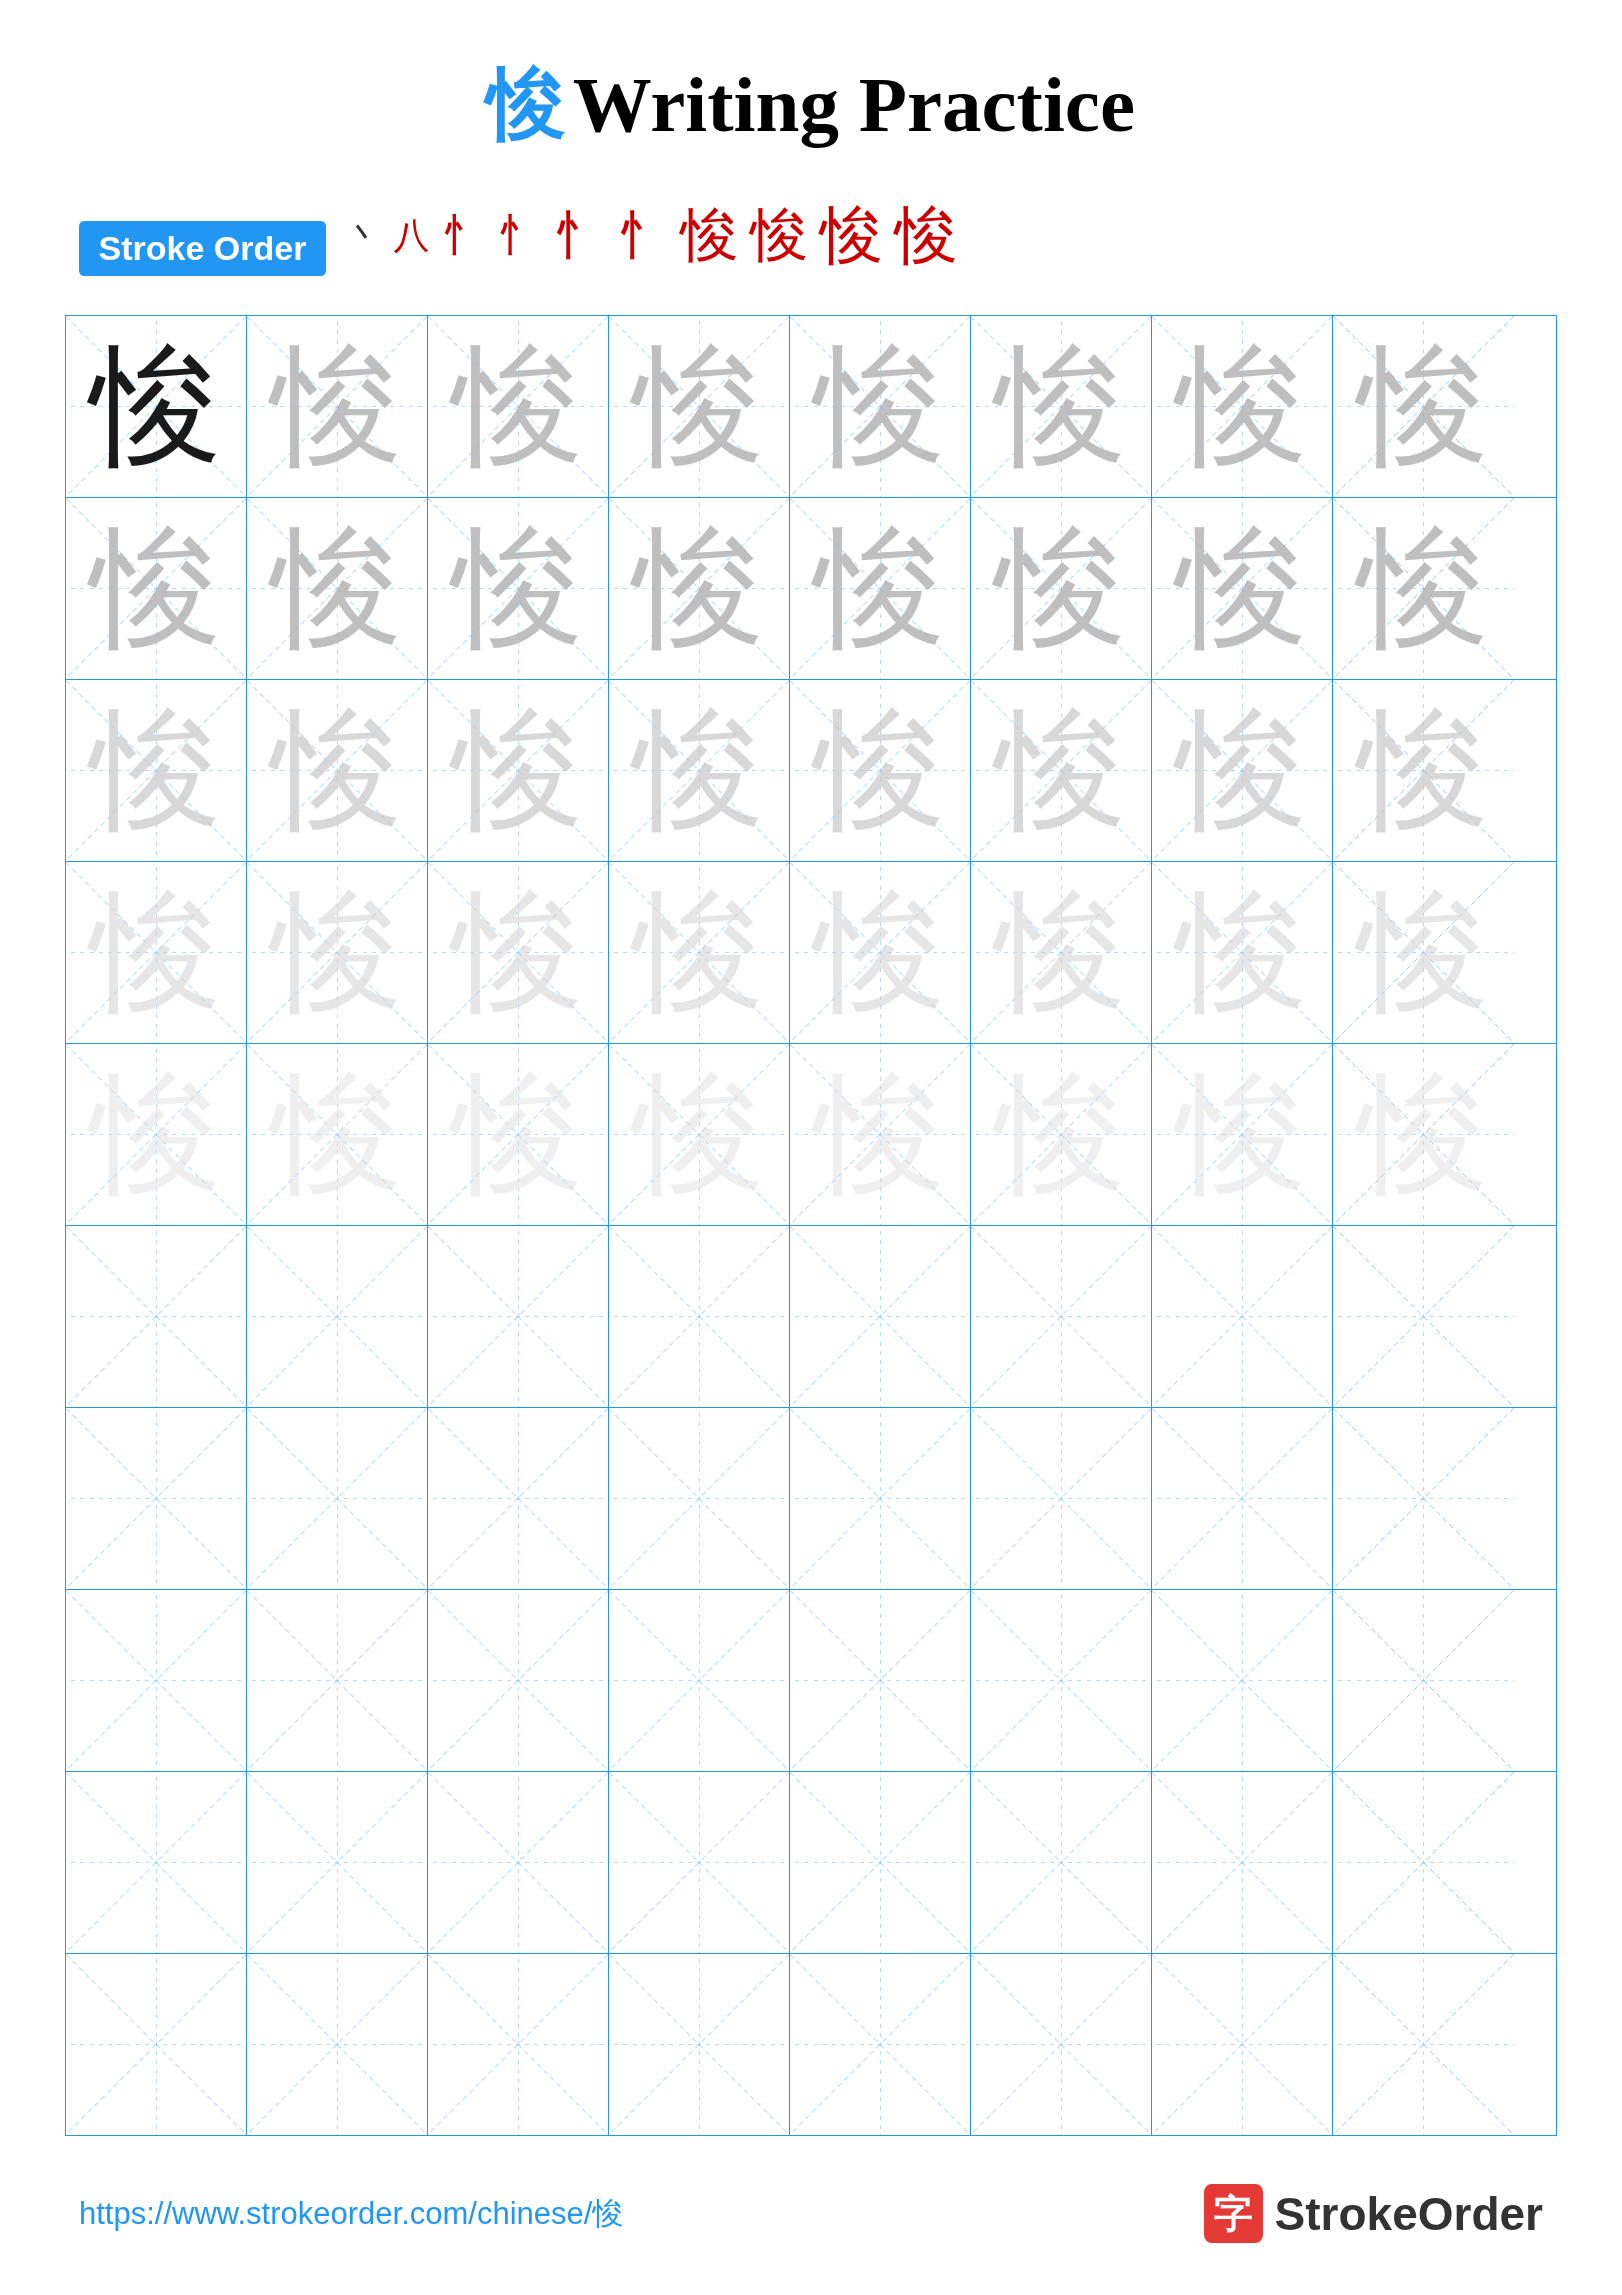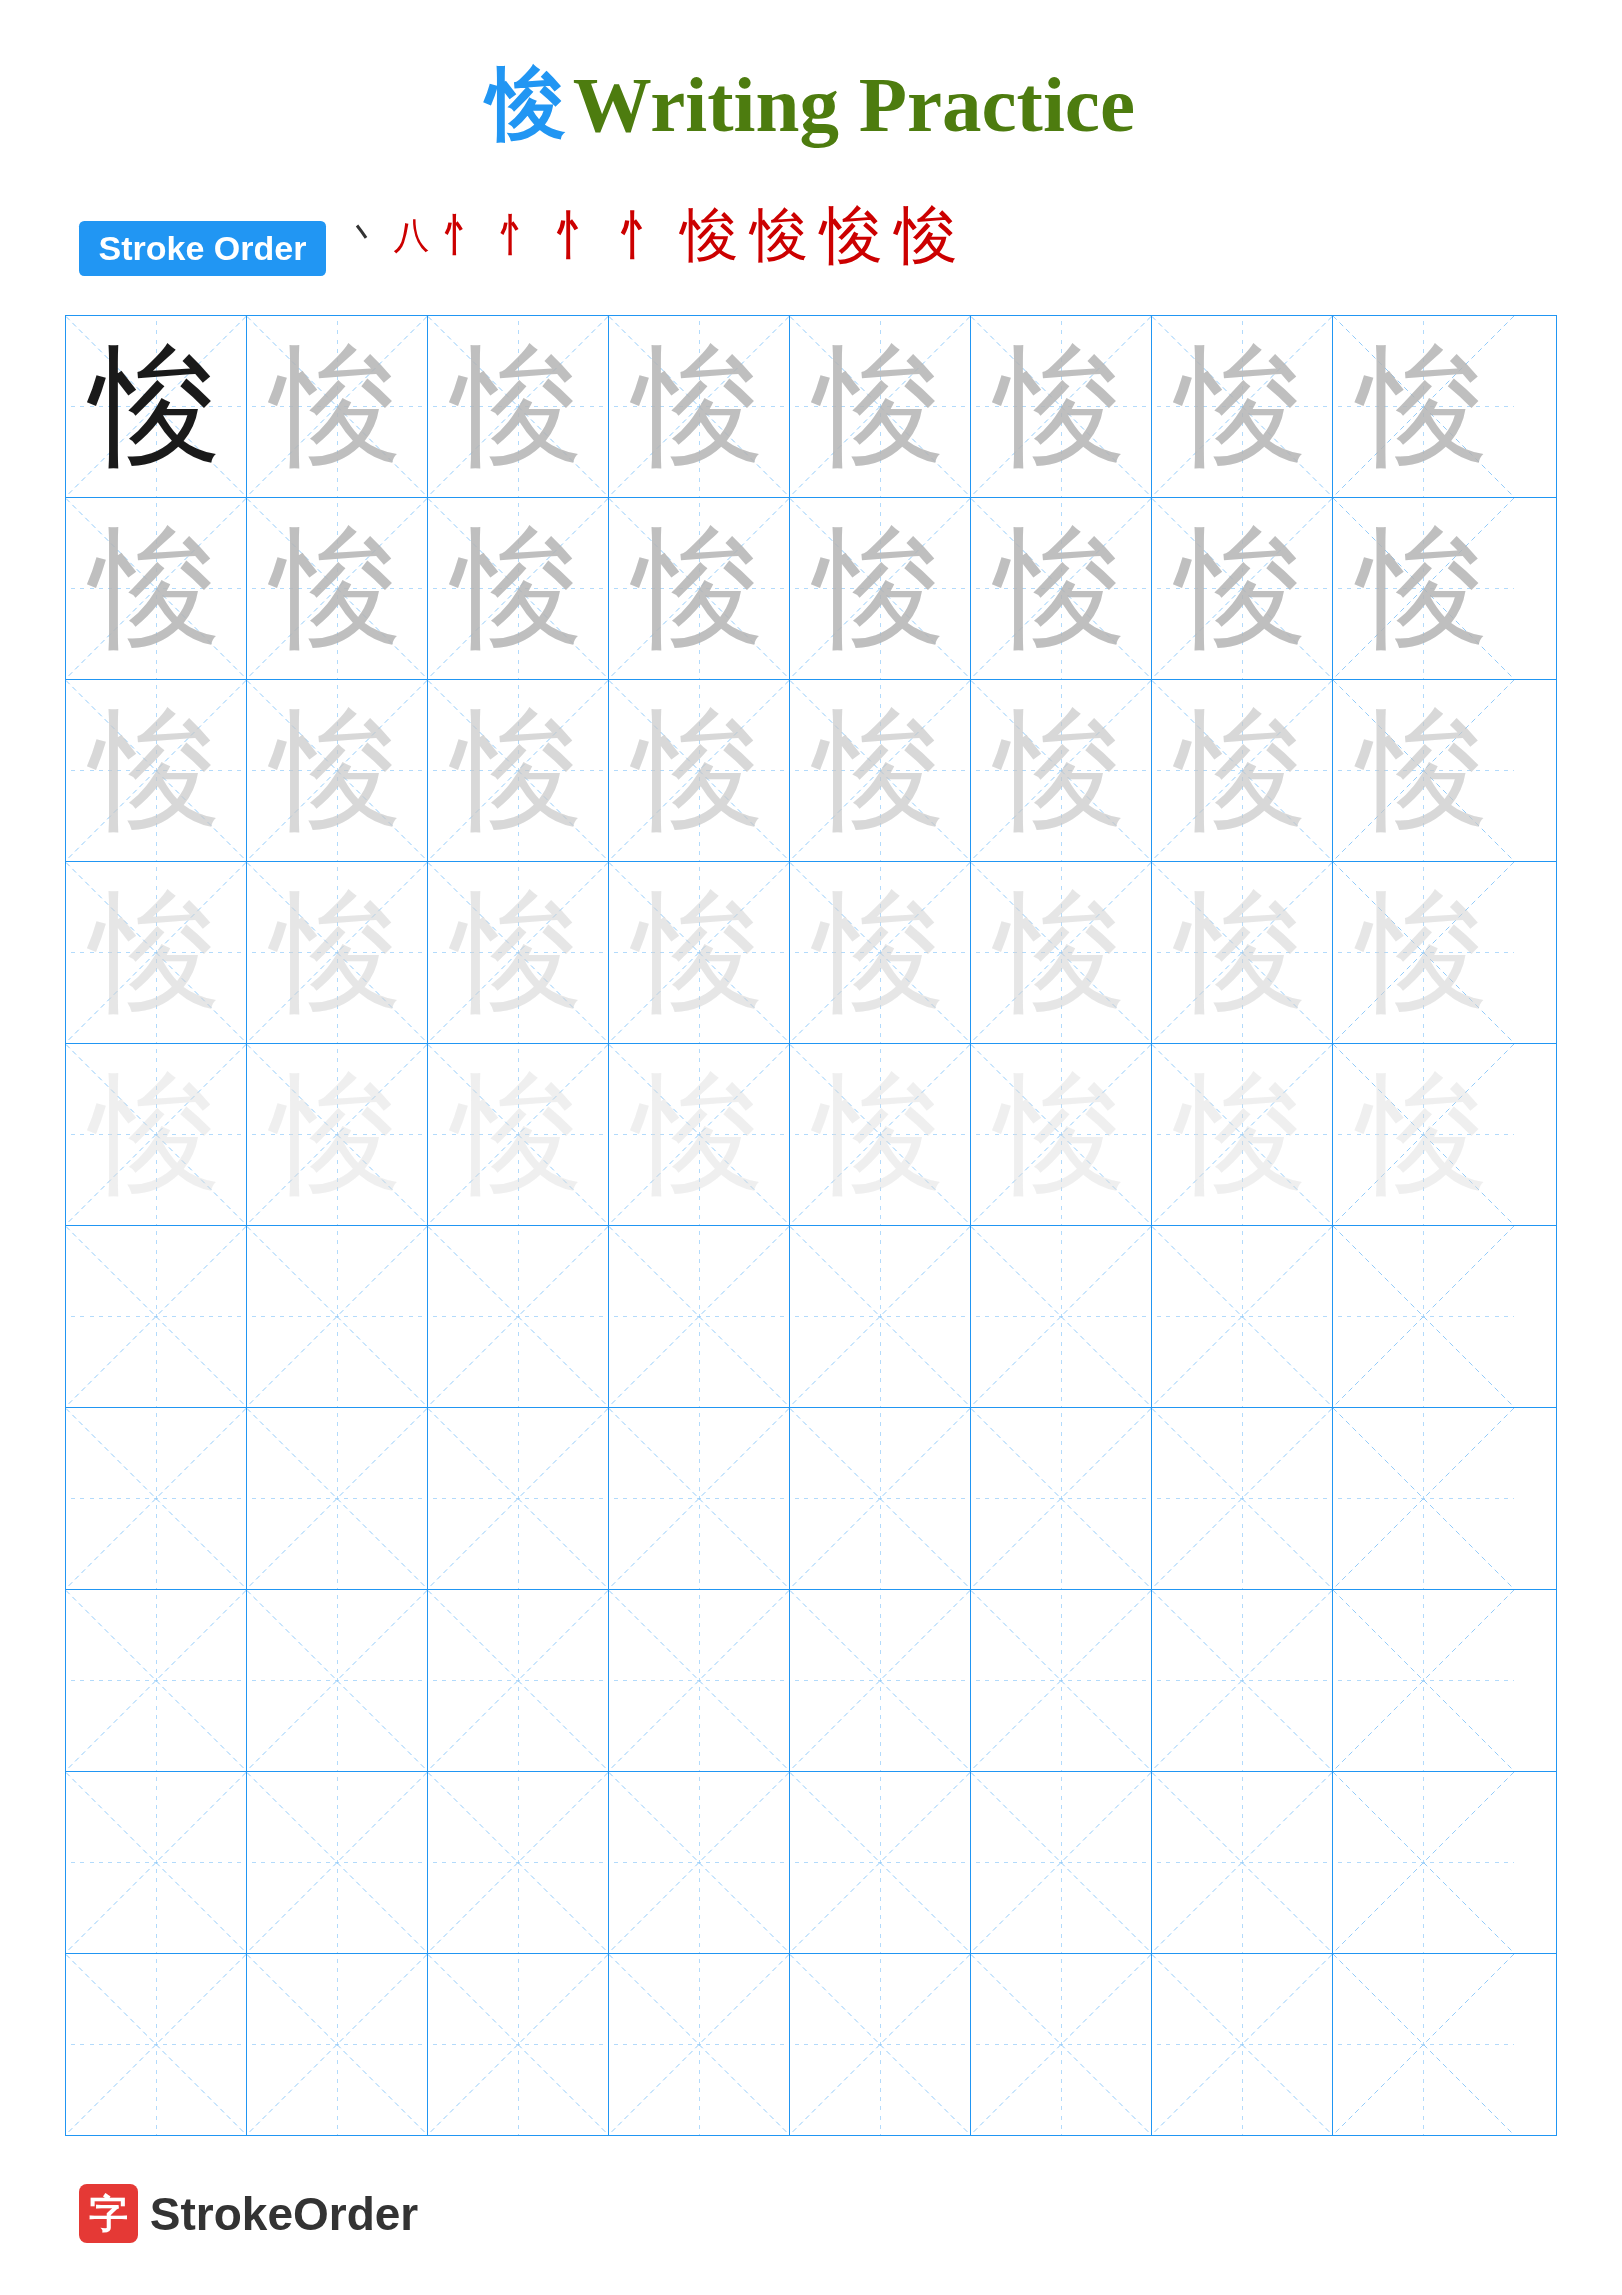--- a/index.html
+++ b/index.html
@@ -19,21 +19,21 @@
       padding-bottom: 39px;
     }
 
     .page-title span.char {
       color: #2196F3;
       font-size: 79px;
       font-weight: bold;
     }
 
     .page-title span.text {
-      color: #4d7c0f;
+      color: #000000;
       font-size: 79px;
       font-weight: bold;
       margin-left: 4px;
       text-align: center;
     }
 
     .stroke-order-section {
       padding: 0 79px 39px 79px;
       display: flex;
       align-items: center;
@@ -774,20 +774,21 @@
       <div class="grid-cell">
         <svg class="cell-diag" viewBox="0 0 277 277" xmlns="http://www.w3.org/2000/svg">
           <line x1="0" y1="0" x2="277" y2="277" stroke="#90CAF9" stroke-width="1.5" stroke-dasharray="8,6"></line>
           <line x1="277" y1="0" x2="0" y2="277" stroke="#90CAF9" stroke-width="1.5" stroke-dasharray="8,6"></line>
         </svg>
       </div>
     </div>
   </div>
 
 <div class="footer">
+  <a class="footer-url">https://www.strokeorder.com/chinese/悛</a>
   <div class="footer-logo">
     <div class="footer-logo-icon">
       <span>字</span>
     </div>
     <span class="footer-logo-text">StrokeOrder</span>
   </div>
 </div>
 
 
 </body></html>

